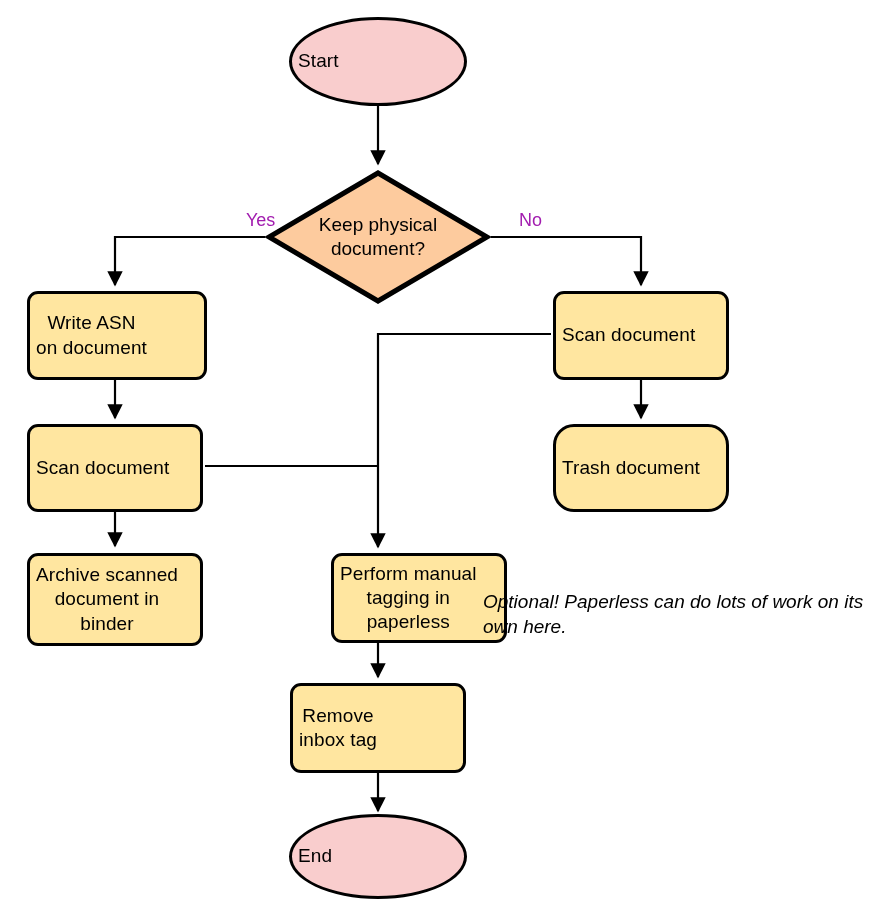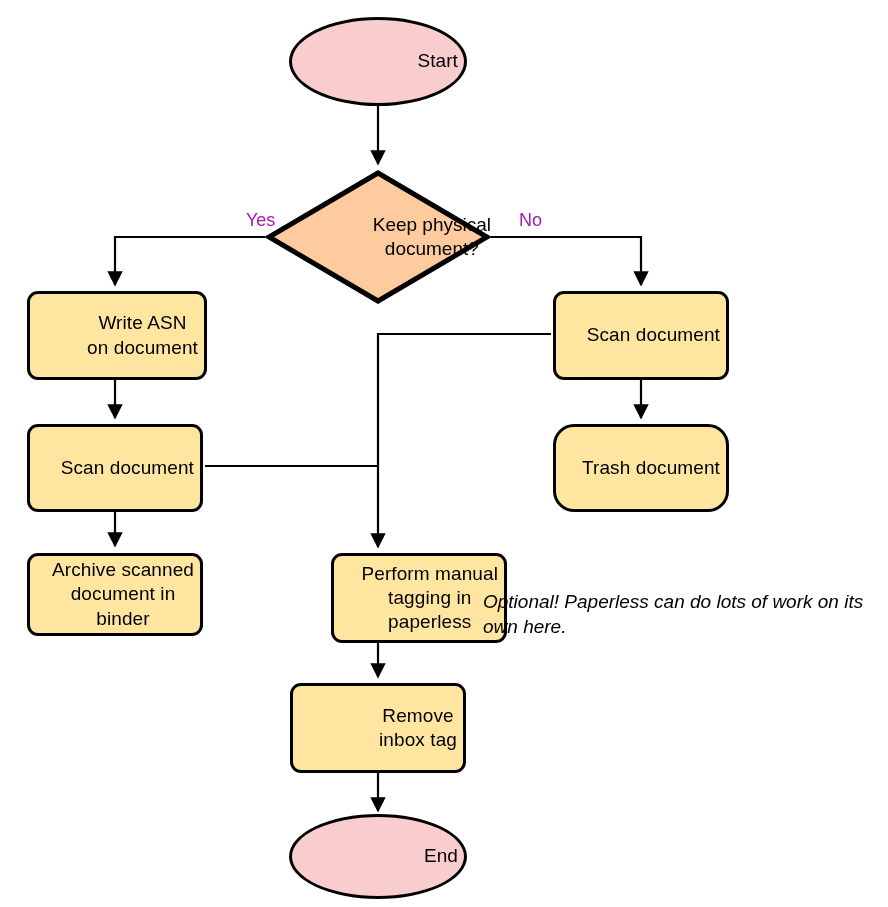--- a/index.html
+++ b/index.html
@@ -25,21 +25,21 @@
     top: 0;
     width: 888px;
     height: 907px;
     pointer-events: none;
   }
   .node {
     position: absolute;
     box-sizing: border-box;
     display: flex;
     align-items: center;
-    justify-content: flex-end;
+    justify-content: flex-start;
     text-align: center;
     color: #000000;
     font-size: 19px;
     line-height: 1.28;
     letter-spacing: 0.1px;
   }
   .node .label {
     display: block;
     white-space: pre-line;
     padding: 0 6px;
@@ -121,41 +121,41 @@
 
     <path d="M 378 643 L 378 677" fill="none" stroke="#000000" stroke-width="2.2" marker-end="url(#arrow)"></path>
 
     <path d="M 378 773 L 378 811" fill="none" stroke="#000000" stroke-width="2.2" marker-end="url(#arrow)"></path>
   </svg>
 
   <div class="node node-terminal" style="left:289px; top:17px; width:178px; height:89px;">
     <span class="label">Start</span>
   </div>
 
-  <div class="node-decision-wrap" style="left:265px; top:169px; width:226px; height:136px;justify-content:flex-end;">
+  <div class="node-decision-wrap" style="left:265px; top:169px; width:226px; height:136px;">
     <svg class="diamond-svg" width="226" height="136" viewBox="0 0 226 136" xmlns="http://www.w3.org/2000/svg">
       <polygon points="113,4 222,68 113,132 4,68" fill="#fdcb9e" stroke="#000000" stroke-width="5"></polygon>
     </svg>
     <span class="node-decision-text">Keep physical
 document?</span>
   </div>
 
   <div class="edge-label" style="left:210px; top:210px;">Yes</div>
   <div class="edge-label" style="left:483px; top:210px;">No</div>
 
   <div class="node node-process" style="left:27px; top:291px; width:180px; height:89px;">
     <span class="label">Write ASN
 on document</span>
   </div>
 
   <div class="node node-process" style="left:27px; top:424px; width:176px; height:88px;">
     <span class="label">Scan document</span>
   </div>
 
-  <div class="node node-process" style="left:27px; top:553px; width:176px; height:83px;">
+  <div class="node node-process" style="left:27px; top:553px; width:176px; height:93px;">
     <span class="label">Archive scanned
 document in
 binder</span>
   </div>
 
   <div class="node node-process" style="left:553px; top:291px; width:176px; height:89px;">
     <span class="label">Scan document</span>
   </div>
 
   <div class="node node-process" style="left:553px; top:424px; width:176px; height:88px;border-radius:21px;">

